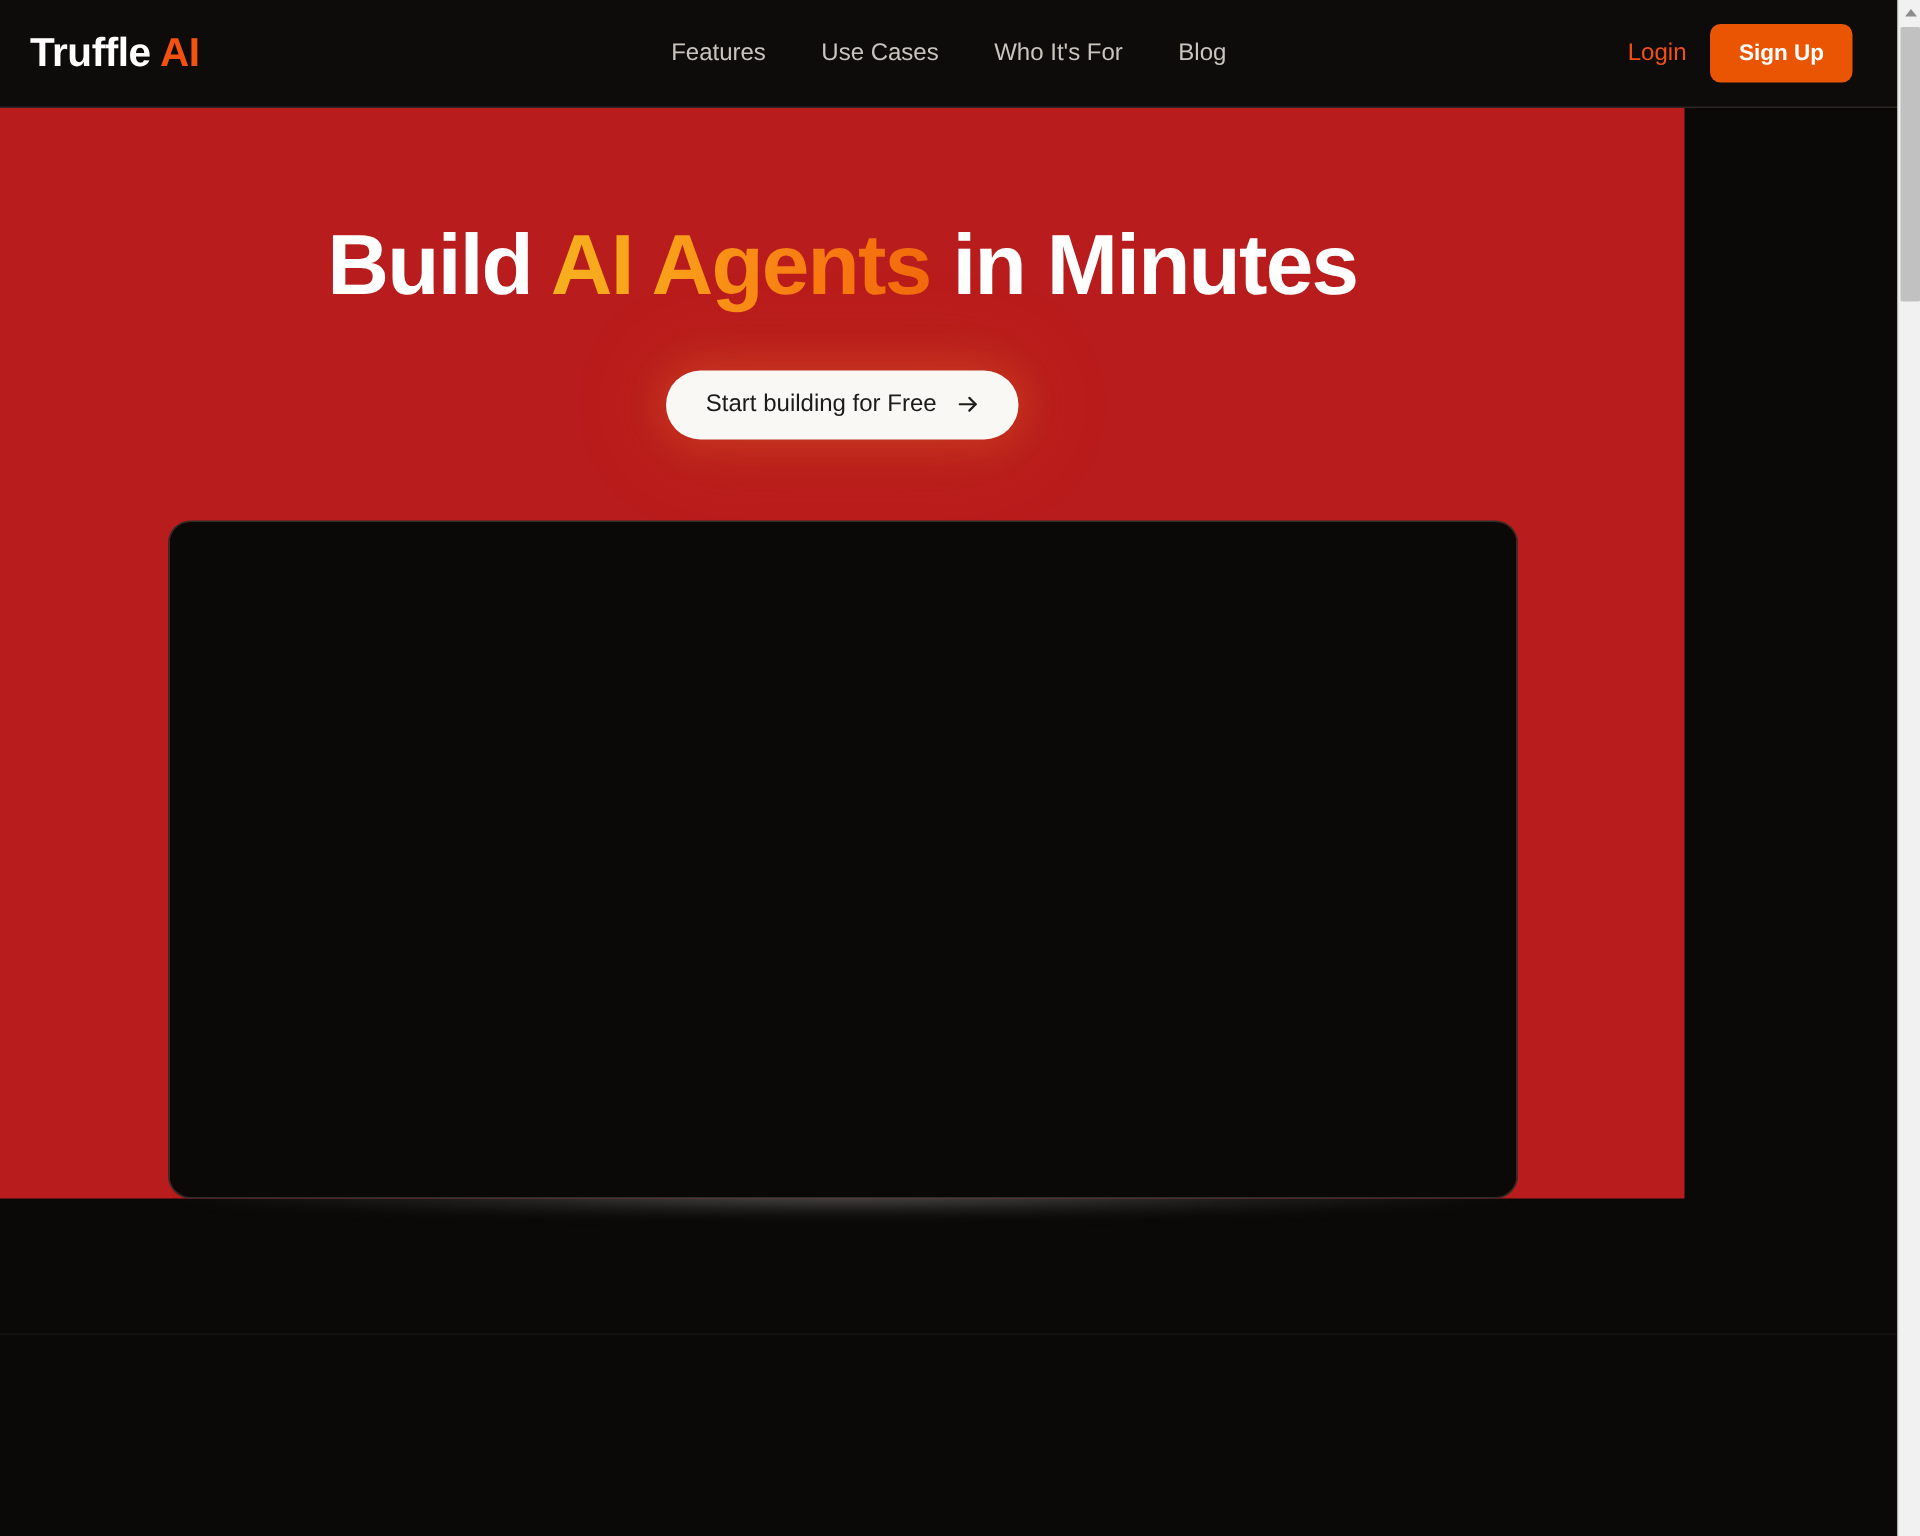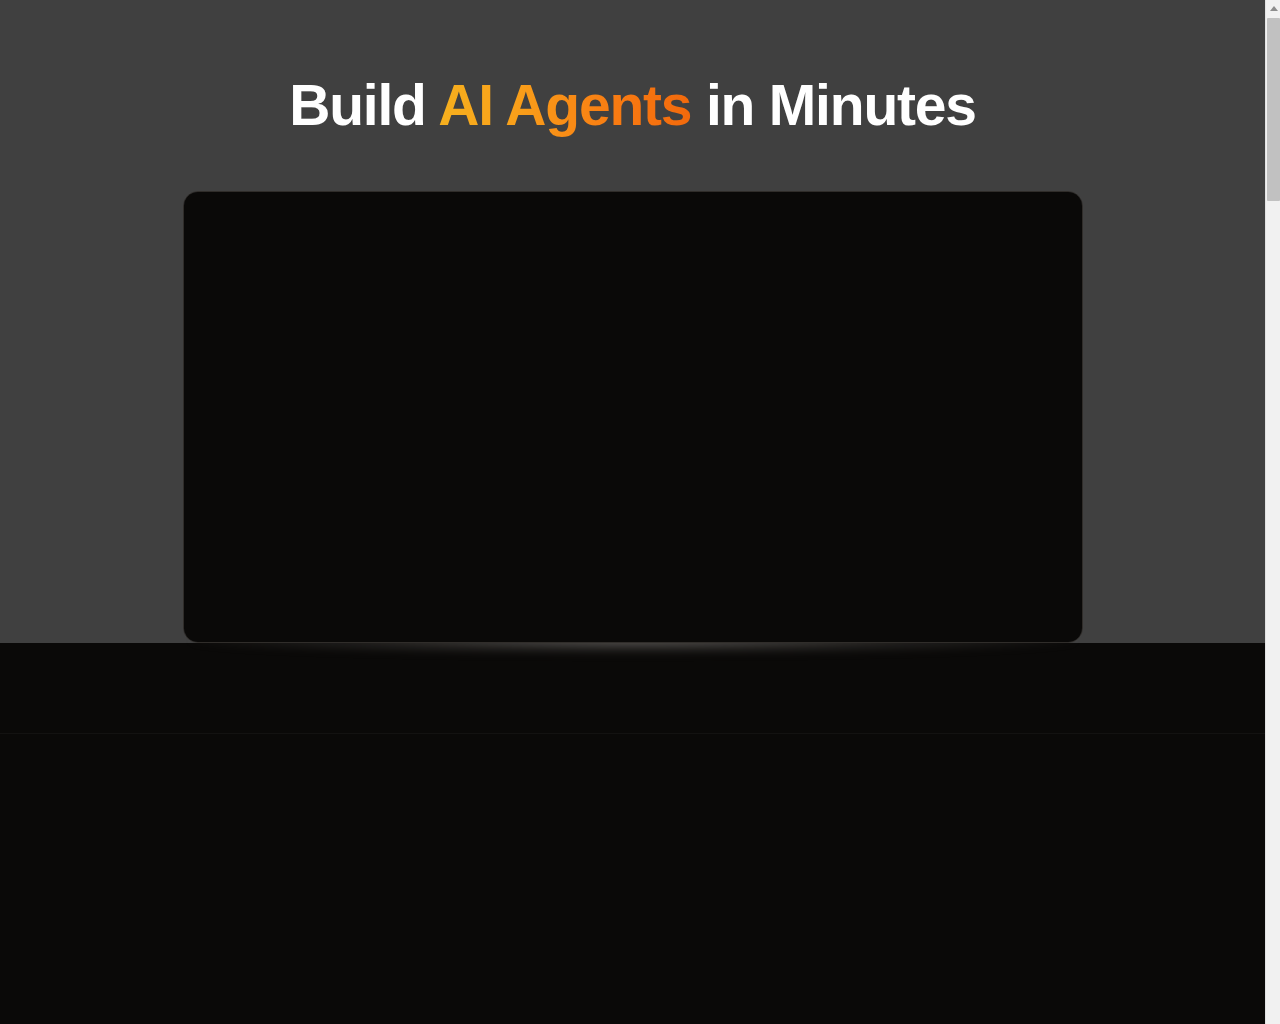--- a/index.html
+++ b/index.html
@@ -126,24 +126,24 @@
     border-radius: 7px;
     padding: 11px 19px;
     cursor: pointer;
     font-family: "Liberation Sans", sans-serif;
     white-space: nowrap;
   }
 
   
   .hero {
     position: relative;
-    width: 1265px;
+    width: 1123px;
     padding-top: 74px;
     text-align: center;
-    background: #404040;
+    background: #b91c1c;
   }
 
   .hero-title {
     font-size: 57px;
     line-height: 1.1;
     font-weight: bold;
     letter-spacing: -1.2px;
     color: #ffffff;
     white-space: nowrap;
   }
@@ -233,26 +233,56 @@
     background: #0a0908;
   }
 </style>
 </head>
 <body>
 
 <div class="viewport">
 
   <div class="page">
 
+    <header class="header">
+
+      <div class="logo">
+        <span class="logo-word">Truffle</span><span> </span><span class="logo-ai">AI</span>
+      </div>
+
+      <nav class="nav">
+        <a class="nav-link" href="#">Features</a>
+        <a class="nav-link" href="#">Use Cases</a>
+        <a class="nav-link" href="#">Who It's For</a>
+        <a class="nav-link" href="#">Blog</a>
+      </nav>
+
+      <div class="header-actions">
+        <a class="login-link" href="#">Login</a>
+        <button class="signup-button">Sign Up</button>
+      </div>
+
+    </header>
 
     <section class="hero">
 
       <h1 class="hero-title"><span>Build </span><span class="accent">AI Agents</span><span> in Minutes</span></h1>
 
 
+      <div class="cta-wrap">
+        <button class="cta-button">
+          <span>Start building for Free</span>
+          <span class="cta-arrow">
+            <svg width="17" height="17" viewBox="0 0 24 24" fill="none" stroke="#1b1b1b" stroke-width="2" stroke-linecap="round" stroke-linejoin="round" aria-hidden="true">
+              <line x1="4" y1="12" x2="19" y2="12"></line>
+              <polyline points="13 6 19 12 13 18"></polyline>
+            </svg>
+          </span>
+        </button>
+      </div>
 
       <div class="demo-wrap">
         <div class="demo-glow"></div>
         <div class="demo-frame">
           <div class="demo-media"></div>
         </div>
       </div>
 
     </section>
 

